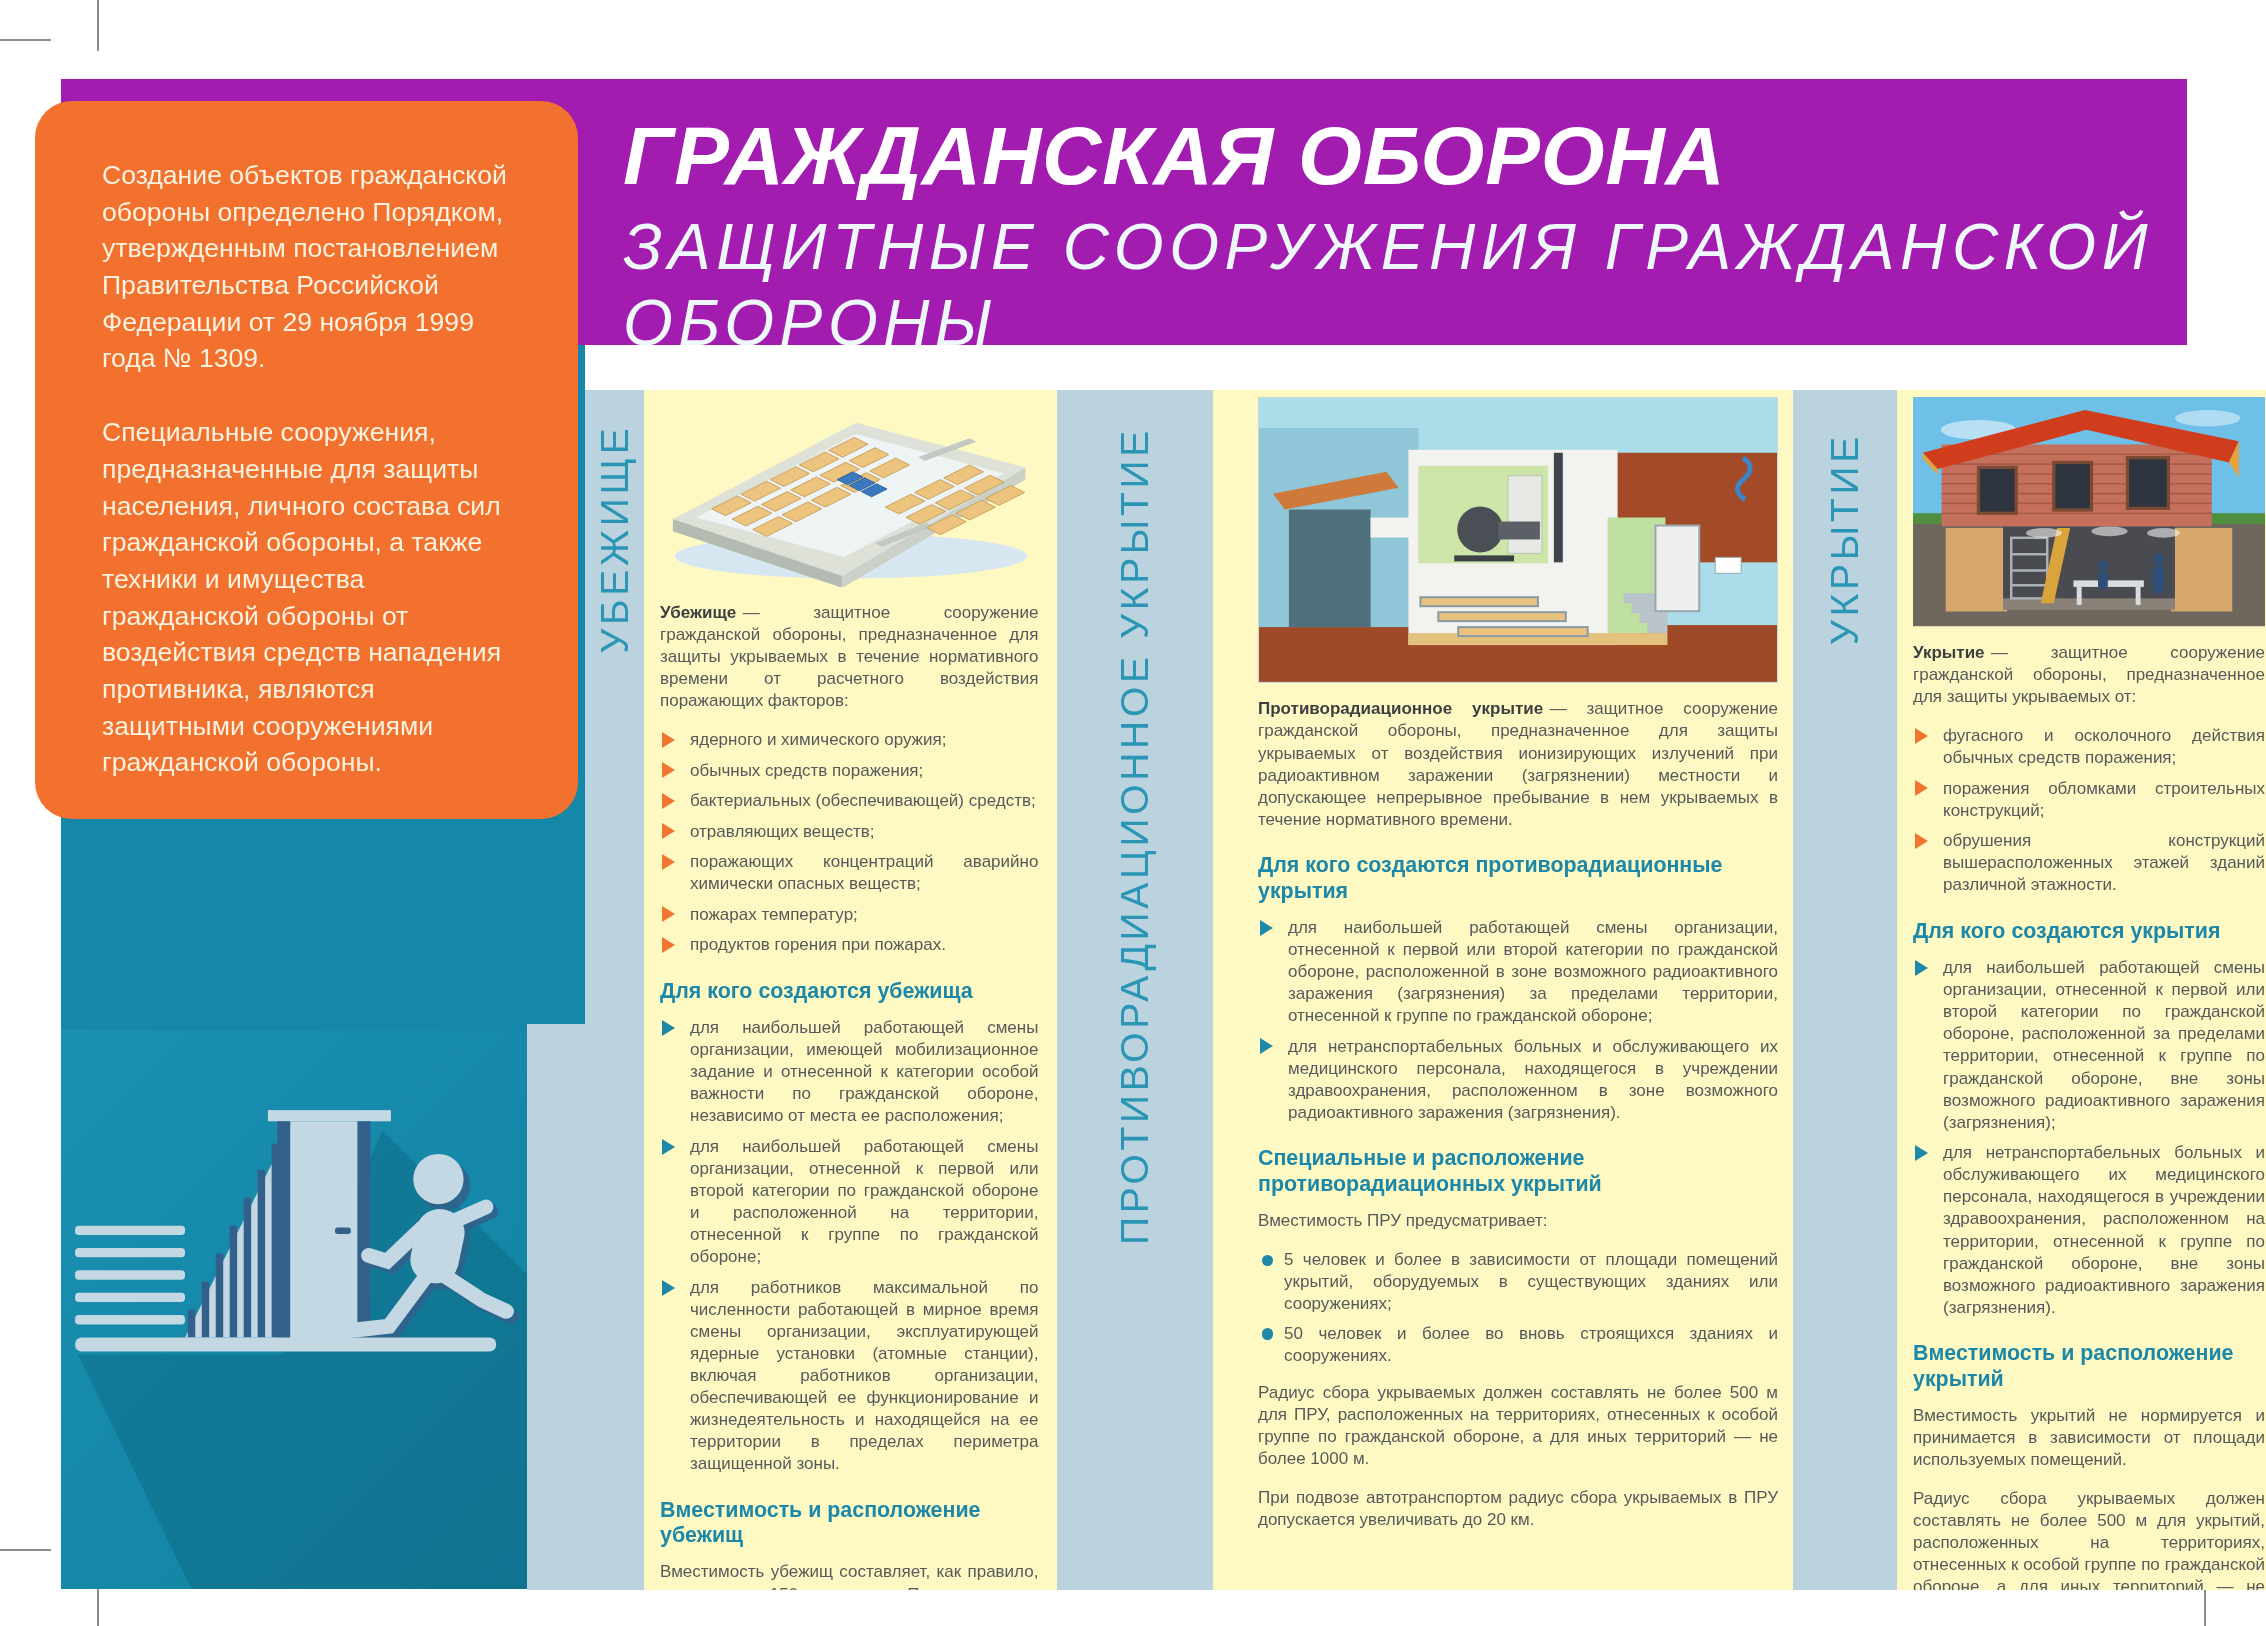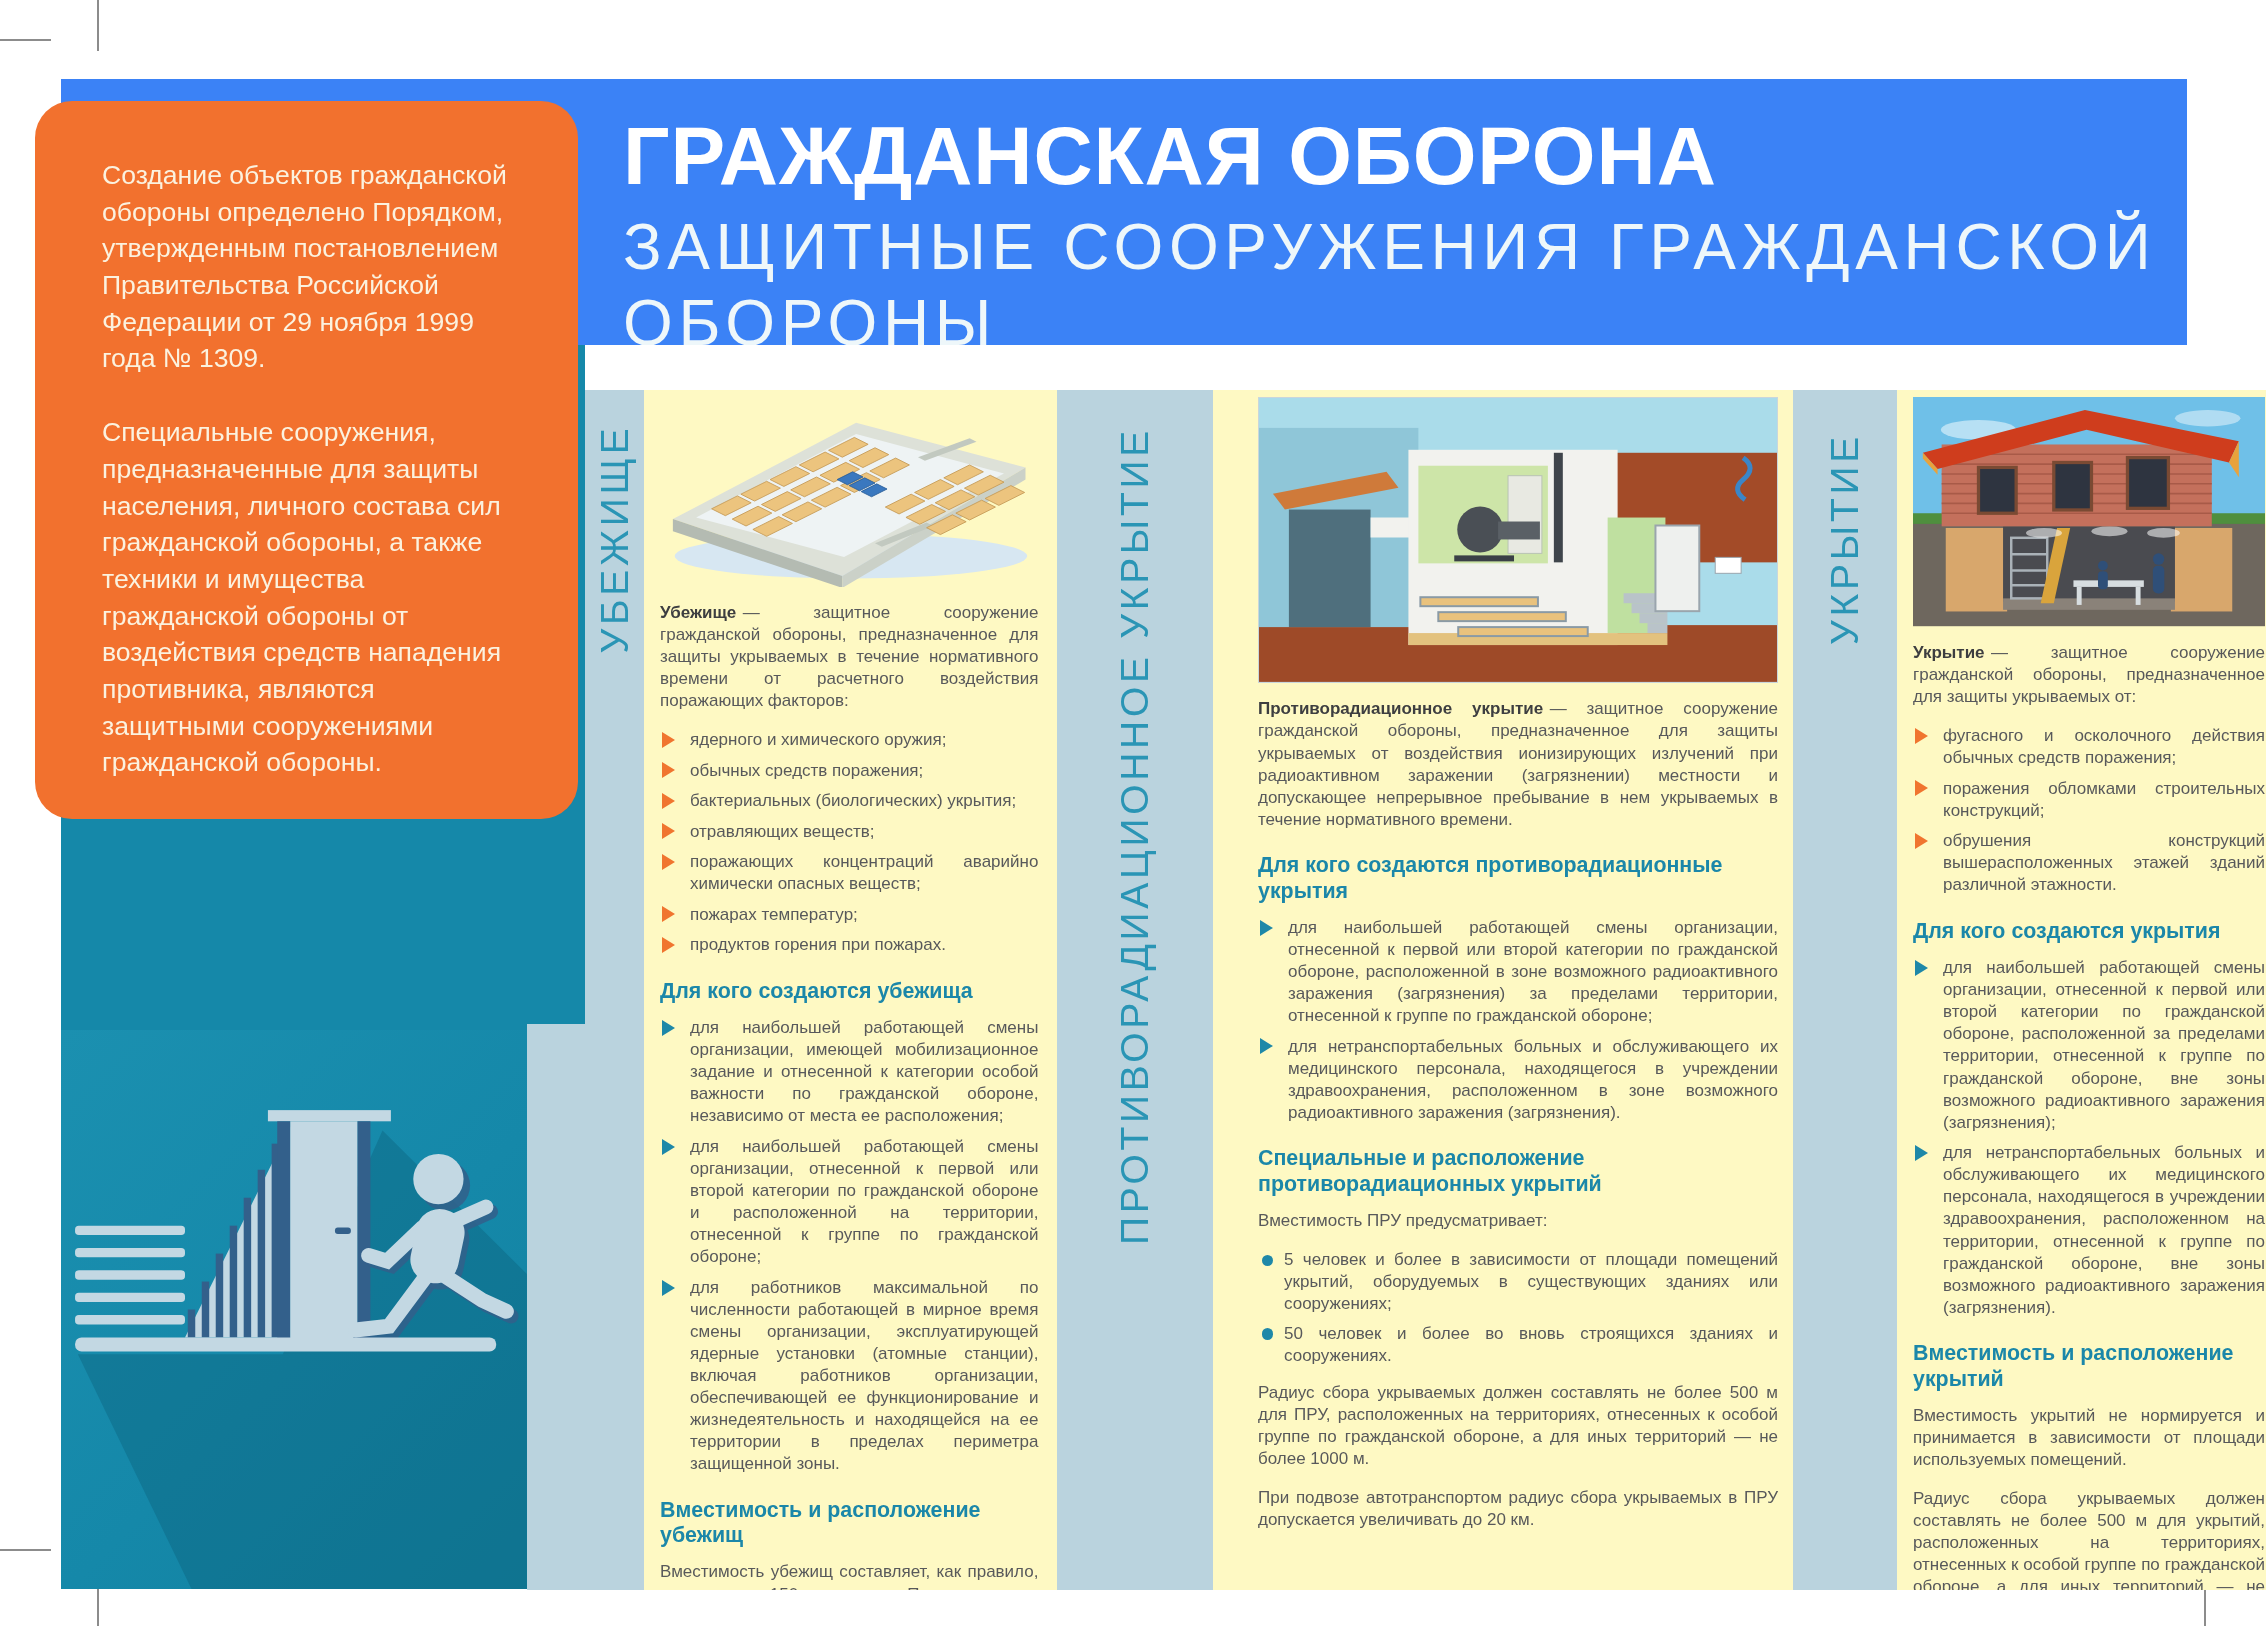--- a/index.html
+++ b/index.html
@@ -4,21 +4,21 @@
 <style>
   html,body{margin:0;padding:0;}
   body{width:2266px;height:1627px;position:relative;background:#ffffff;
        font-family:"Liberation Sans",sans-serif;-webkit-font-smoothing:antialiased;}
   .page{position:absolute;inset:0;background:#fff;overflow:hidden;}
 
   
   .cm{position:absolute;background:#8c8c8c;}
 
   
-  .header{position:absolute;left:61px;top:79px;width:2126px;height:266px;background:#3b82f6;overflow:hidden;}
+  .header{position:absolute;left:61px;top:79px;width:2126px;height:266px;background:#a21caf;overflow:hidden;font-style:italic;}
   .header-inner{padding:32px 0 0 562px;}
   .title{font-size:82px;font-weight:bold;color:#ffffff;letter-spacing:0.9px;line-height:1.1;}
   .subtitle{margin-top:9.3px;font-size:64px;font-weight:normal;color:#eef7fa;
             letter-spacing:5.6px;line-height:1.18;max-width:1603px;}
   .sidebar{position:absolute;left:61px;top:79px;width:524px;height:1510px;background:#1588a9;}
   .strip-patch{position:absolute;left:527px;top:1024px;width:117px;height:566px;background:#bad3de;}
 
   
   .note-box{position:absolute;left:35px;top:101px;width:543px;height:718px;background:#f2712e;
             border-radius:37px;box-sizing:border-box;padding:56px 63px 0 67px;
@@ -184,21 +184,21 @@
             <use href="#bunk" x="344" y="135"></use>
             <use href="#bunk" x="378" y="118"></use>
           <use href="#box" x="206" y="96"></use>
             <use href="#box" x="220" y="103"></use>
             <use href="#box" x="234" y="110"></use>
         </svg>
       </div>
       <p class="def"><b>Убежище</b><span>— защитное сооружение гражданской обороны, предназначенное для защиты укрываемых в течение нормативного времени от расчетного воздействия поражающих факторов:</span></p>
       <div class="li arr-o"><span>ядерного и химического оружия;</span></div>
       <div class="li arr-o"><span>обычных средств поражения;</span></div>
-      <div class="li arr-o"><span>бактериальных (биологических) укрытия;</span></div>
+      <div class="li arr-o"><span>бактериальных (обеспечивающей) средств;</span></div>
       <div class="li arr-o"><span>отравляющих веществ;</span></div>
       <div class="li arr-o"><span>поражающих концентраций аварийно химически опасных веществ;</span></div>
       <div class="li arr-o"><span>пожарах температур;</span></div>
       <div class="li arr-o"><span>продуктов горения при пожарах.</span></div>
       <div class="h">Для кого создаются убежища</div>
       <div class="li arr-b"><span>для наибольшей работающей смены организации, имеющей мобилизационное задание и отнесенной к категории особой важности по гражданской обороне, независимо от места ее расположения;</span></div>
       <div class="li arr-b"><span>для наибольшей работающей смены организации, отнесенной к первой или второй категории по гражданской обороне и расположенной на территории, отнесенной к группе по гражданской обороне;</span></div>
       <div class="li arr-b"><span>для работников максимальной по численности работающей в мирное время смены организации, эксплуатирующей ядерные установки (атомные станции), включая работников организации, обеспечивающей ее функционирование и жизнедеятельность и находящейся на ее территории в пределах периметра защищенной зоны.</span></div>
       <div class="h">Вместимость и расположение убежищ</div>
       <p class="body">Вместимость убежищ составляет, как правило, не менее 150 человек. Проектирование убежищ вместимостью менее 150 человек допускается в исключительных случаях с разрешения территориальных органов МЧС России.</p>

